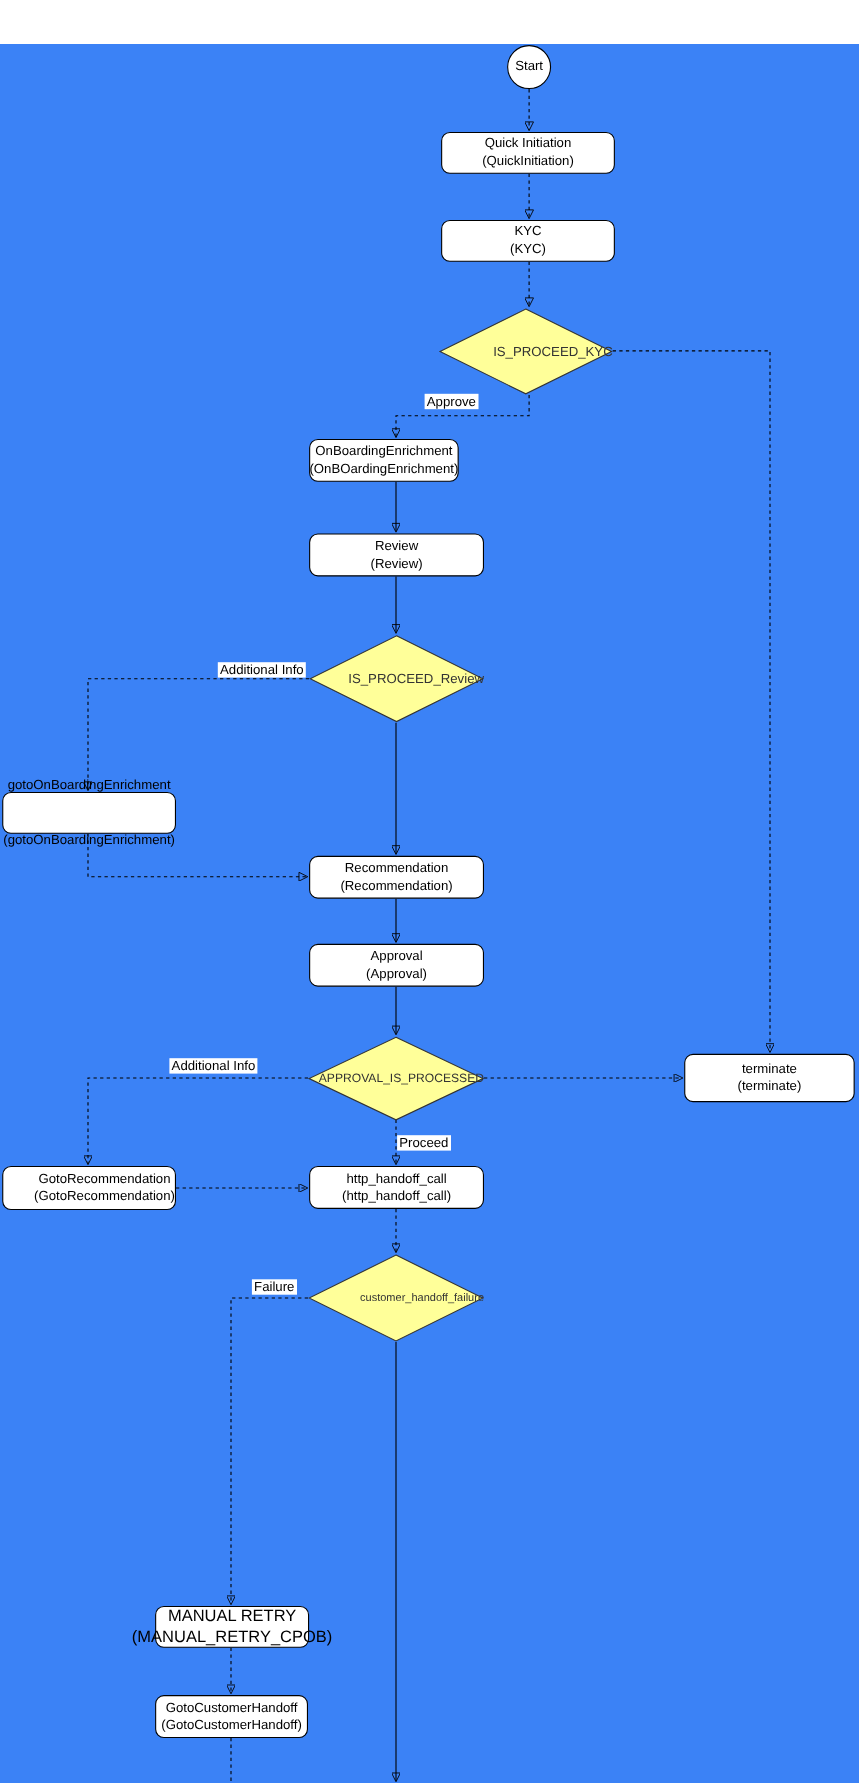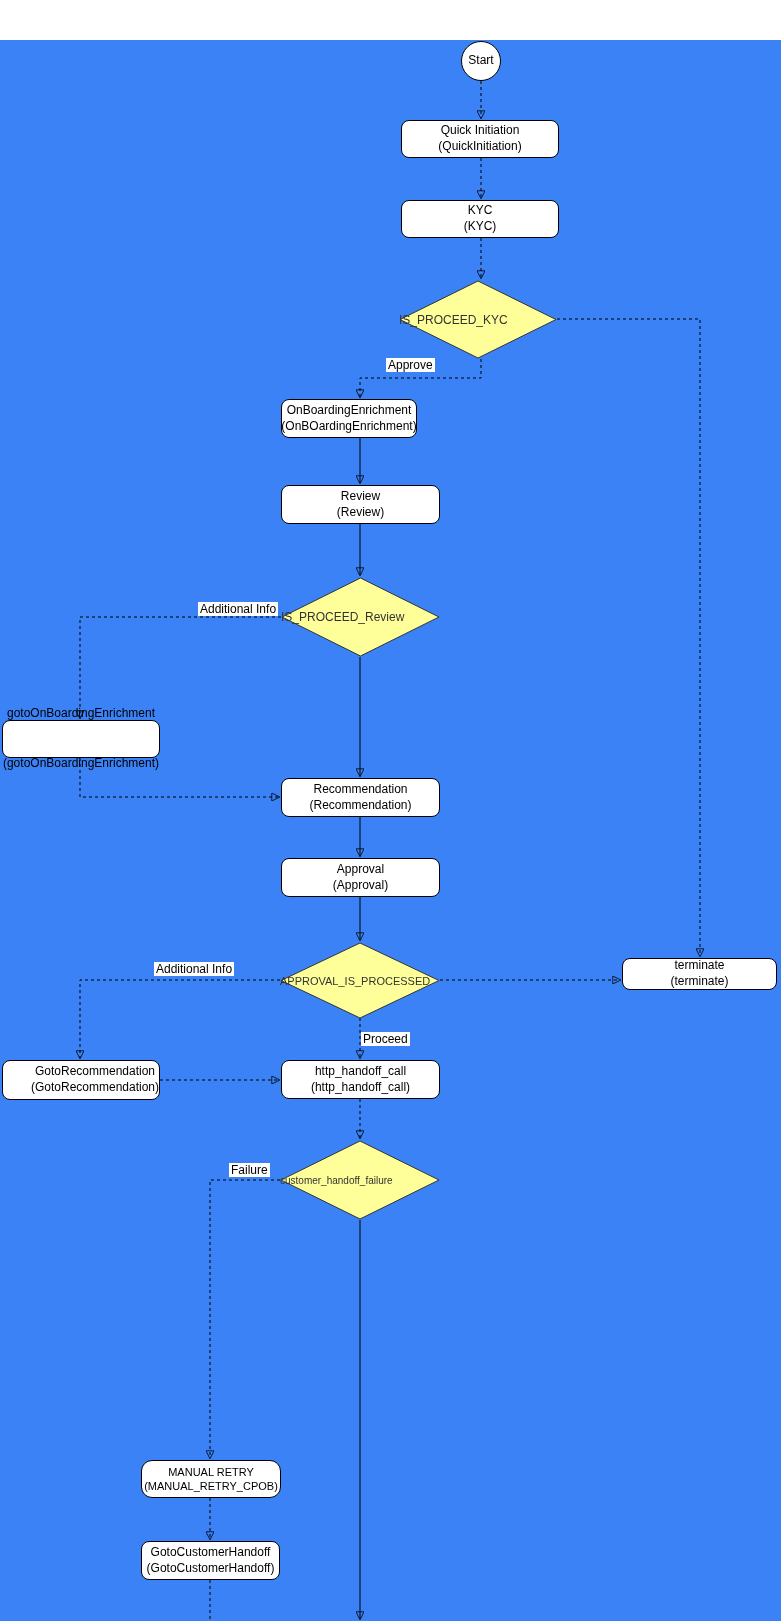--- a/index.html
+++ b/index.html
@@ -9,23 +9,23 @@
   }
   .edges{position:absolute;left:0;top:0;}
   .edges path{fill:none;stroke:#000;stroke-width:1;}
   .edges path.dashed{stroke-dasharray:3,3;}
   .node{
     position:absolute;box-sizing:border-box;background:#fff;
     border:1px solid #000;border-radius:8px;
     display:flex;flex-direction:column;align-items:center;justify-content:center;
     font-size:12px;line-height:1.3;text-align:center;white-space:nowrap;
   }
-  .node.small{font-size:11px;border-radius:11px;}
+  .node.small{font-size:15px;}
   .circle{border-radius:50%;}
-  .diamond{position:absolute;display:flex;align-items:center;justify-content:flex-start;}
+  .diamond{position:absolute;display:flex;align-items:center;justify-content:flex-end;}
   .diamond svg{position:absolute;left:0;top:0;width:100%;height:100%;}
   .diamond polygon{fill:#FFFF99;stroke:#333333;stroke-width:1;}
   .dlabel{position:relative;z-index:1;color:#333;font-size:12px;white-space:nowrap;}
   .dlabel.sz11{font-size:11px;}
   .dlabel.sz10{font-size:10px;}
   .elabel{
     position:absolute;font-size:12px;background:#fff;padding:0 2px;
     white-space:nowrap;z-index:2;color:#000;
   }
 </style>
@@ -91,21 +91,21 @@
     <div>(gotoOnBoardingEnrichment)</div>
   </div>
   <div class="node" style="left:281px;top:738px;width:159px;height:39px;">
     <div>Recommendation</div>
     <div>(Recommendation)</div>
   </div>
   <div class="node" style="left:281px;top:818px;width:159px;height:39px;">
     <div>Approval</div>
     <div>(Approval)</div>
   </div>
-  <div class="node" style="left:622px;top:918px;width:155px;height:32px;">
+  <div class="node" style="left:622px;top:918px;width:155px;height:44px;">
     <div>terminate</div>
     <div>(terminate)</div>
   </div>
   <div class="node" style="left:2px;top:1020px;width:158px;height:40px;padding-left:28px;">
     <div>GotoRecommendation</div>
     <div>(GotoRecommendation)</div>
   </div>
   <div class="node" style="left:281px;top:1020px;width:159px;height:39px;">
     <div>http_handoff_call</div>
     <div>(http_handoff_call)</div>

